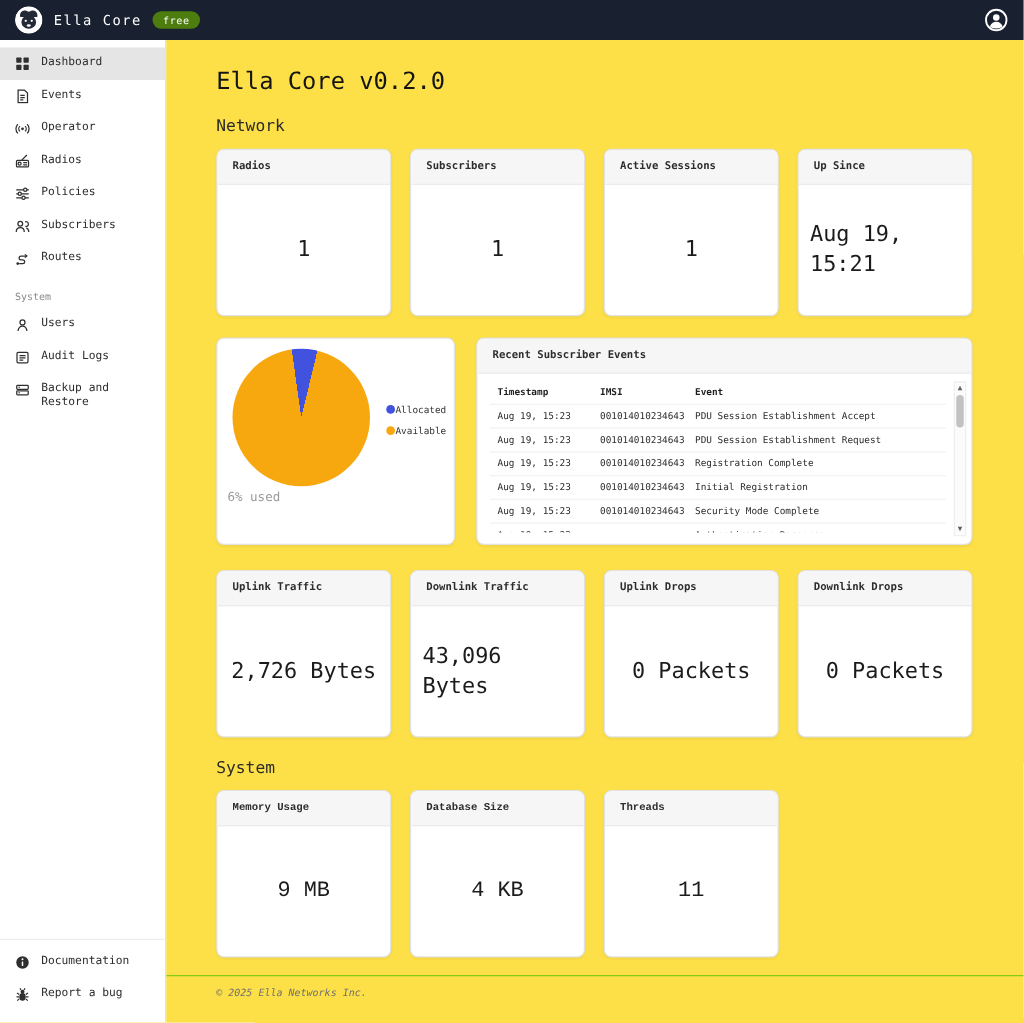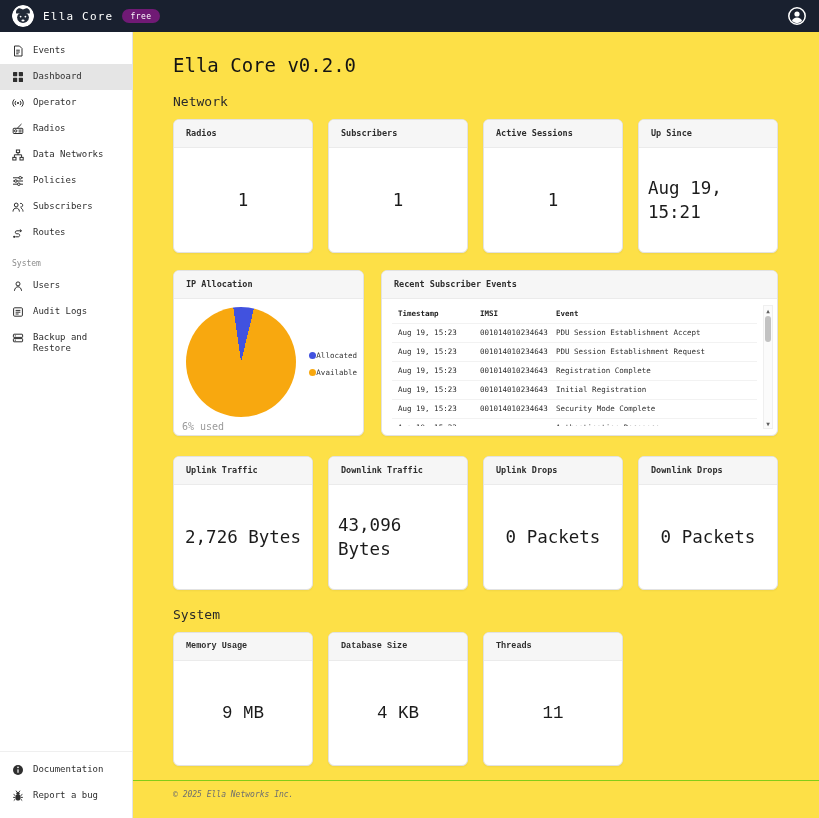--- a/index.html
+++ b/index.html
@@ -13,21 +13,21 @@
   }
   
   .header {
     position: absolute; top: 0; left: 0; right: 0; height: 32px;
     background: #19202f; display: flex; align-items: center;
     padding: 0 12px; gap: 9px; z-index: 5;
   }
   .logo { width: 22px; height: 22px; border-radius: 50%; flex: 0 0 auto; }
   .app-name { color: #ffffff; font-size: 11px; letter-spacing: 1.2px; }
   .badge {
-    background: #701a75; color: #fff; font-size: 8px;
+    background: #4d7c0f; color: #fff; font-size: 8px;
     padding: 2.5px 8px; border-radius: 9px; letter-spacing: .5px;
   }
   .header-spacer { flex: 1; }
   .account-btn { width: 20px; height: 20px; cursor: pointer; display: flex; align-items: center; }
   
   .sidebar {
     position: absolute; top: 32px; left: 0; bottom: 0; width: 133px;
     background: #ffffff; border-right: 1px solid #e3e3e3;
     display: flex; flex-direction: column; padding-top: 6px;
   }
@@ -107,65 +107,56 @@
     <svg width="20" height="20" viewBox="0 0 20 20">
       <circle cx="10" cy="10" r="8.2" stroke="#ffffff" stroke-width="1.5" fill="none"></circle>
       <circle cx="10" cy="8" r="2.6" fill="#ffffff"></circle>
       <path d="M4.9 15.1a8.2 8.2 0 0 0 10.2 0c-.9-2.4-2.7-3.7-5.1-3.7s-4.2 1.3-5.1 3.7z" fill="#ffffff"></path>
     </svg>
   </span>
 </div>
 
 <div class="sidebar">
 
-  <div class="nav-item">
-    <svg width="12" height="12" viewBox="0 0 12 12" fill="none" stroke="#2f2f2f">
-      <path d="M2.5 1h5L10 3.5V11H2.5z"></path>
-        <path d="M4.2 5.2h3.6M4.2 7h3.6M4.2 8.8h2.4"></path>
-    </svg>
-    <span>Events</span>
-  </div>
-
   <div class="nav-item active">
     <svg width="12" height="12" viewBox="0 0 12 12" fill="#2f2f2f">
       <rect x="1" y="1" width="4.2" height="4.2" rx="0.6"></rect>
         <rect x="6.8" y="1" width="4.2" height="4.2" rx="0.6"></rect>
       <rect x="1" y="6.8" width="4.2" height="4.2" rx="0.6"></rect>
         <rect x="6.8" y="6.8" width="4.2" height="4.2" rx="0.6"></rect>
     </svg>
     <span>Dashboard</span>
   </div>
 
   <div class="nav-item">
     <svg width="12" height="12" viewBox="0 0 12 12" fill="none" stroke="#2f2f2f">
+      <path d="M2.5 1h5L10 3.5V11H2.5z"></path>
+        <path d="M4.2 5.2h3.6M4.2 7h3.6M4.2 8.8h2.4"></path>
+    </svg>
+    <span>Events</span>
+  </div>
+
+  <div class="nav-item">
+    <svg width="12" height="12" viewBox="0 0 12 12" fill="none" stroke="#2f2f2f">
       <circle cx="6" cy="6" r="1.1" fill="#2f2f2f" stroke="none"></circle>
       <path d="M3.9 3.9a3 3 0 0 0 0 4.2M8.1 3.9a3 3 0 0 1 0 4.2M2.3 2.3a5.2 5.2 0 0 0 0 7.4M9.7 2.3a5.2 5.2 0 0 1 0 7.4"></path>
     </svg>
     <span>Operator</span>
   </div>
 
   <div class="nav-item">
     <svg width="12" height="12" viewBox="0 0 12 12" fill="none" stroke="#2f2f2f">
       <rect x="1.2" y="5.3" width="9.6" height="5.2" rx="0.8"></rect>
         <path d="M9.5 1 5.2 5.3"></path>
       <circle cx="3.7" cy="7.9" r="1.2"></circle>
         <path d="M6.6 7.1h3M6.6 8.9h3"></path>
     </svg>
     <span>Radios</span>
   </div>
 
-  <div class="nav-item">
-    <svg width="12" height="12" viewBox="0 0 12 12" fill="none" stroke="#2f2f2f">
-      <rect x="4.4" y="1" width="3.2" height="2.6"></rect>
-        <rect x="0.8" y="8.4" width="3.2" height="2.6"></rect>
-        <rect x="8" y="8.4" width="3.2" height="2.6"></rect>
-      <path d="M6 3.6v2.2M2.4 8.4V5.8h7.2v2.6"></path>
-    </svg>
-    <span>Data Networks</span>
-  </div>
 
   <div class="nav-item">
     <svg width="12" height="12" viewBox="0 0 12 12" fill="none" stroke="#2f2f2f">
       <path d="M1 2.8h10M1 6h10M1 9.2h10"></path>
       <circle cx="8.2" cy="2.8" r="1.3" fill="#ffffff"></circle>
         <circle cx="3.8" cy="6" r="1.3" fill="#ffffff"></circle>
         <circle cx="6.8" cy="9.2" r="1.3" fill="#ffffff"></circle>
     </svg>
     <span>Policies</span>
   </div>
@@ -263,21 +254,20 @@
     <div class="card">
       <div class="card-header">Up Since</div>
       <div class="stat-body">
           <span class="stat-value">Aug 19, 15:21</span>
         </div>
     </div>
   </div>
 
   <div class="grid2">
     <div class="card">
-      <div class="card-header">IP Allocation</div>
       <div class="wide-body">
         <div class="pie" style="background: conic-gradient(from -8deg, rgb(65, 82, 223) 0deg, rgb(65, 82, 223) 6%, rgb(248, 168, 15) 6%, rgb(248, 168, 15) 100%);"></div>
         <div class="legend">
           <div class="legend-item">
             <span class="legend-dot" style="background: rgb(65, 82, 223);"></span>
             <span>Allocated</span>
           </div>
           <div class="legend-item">
             <span class="legend-dot" style="background: rgb(248, 168, 15);"></span>
             <span>Available</span>

